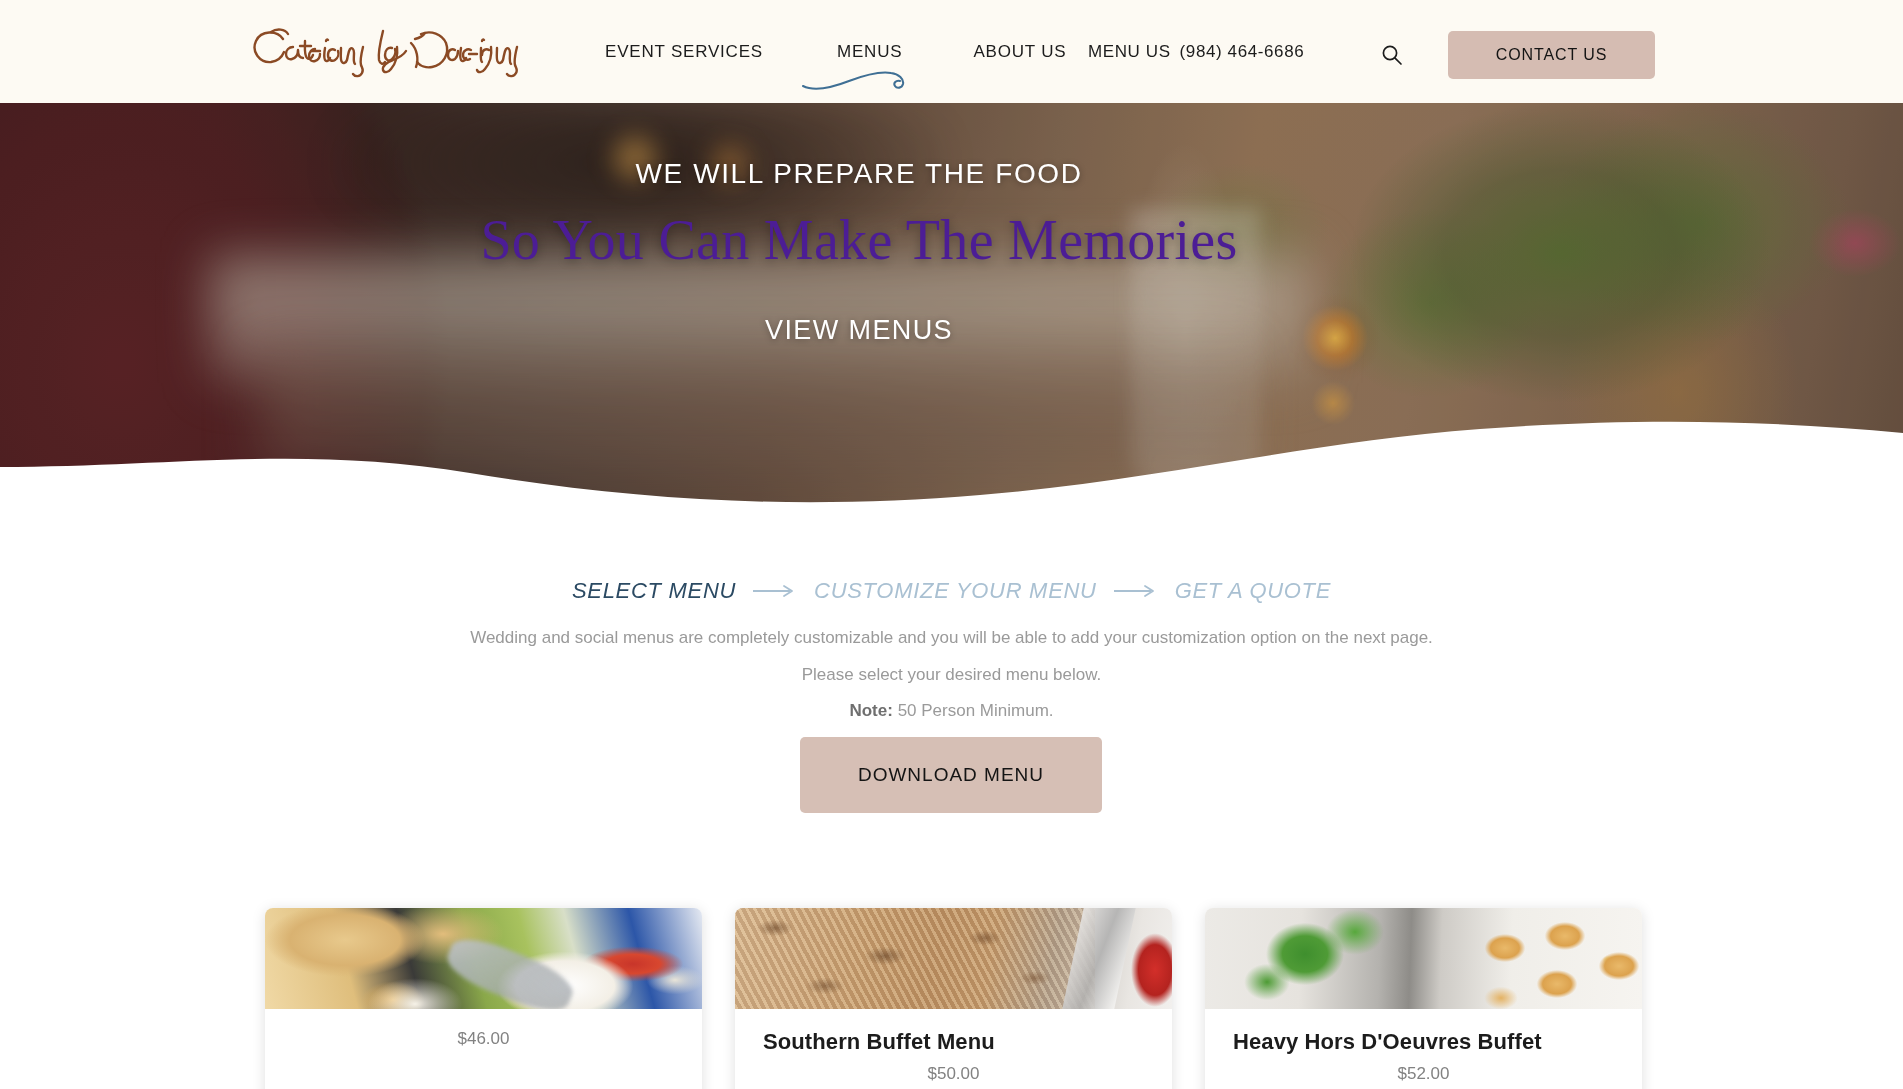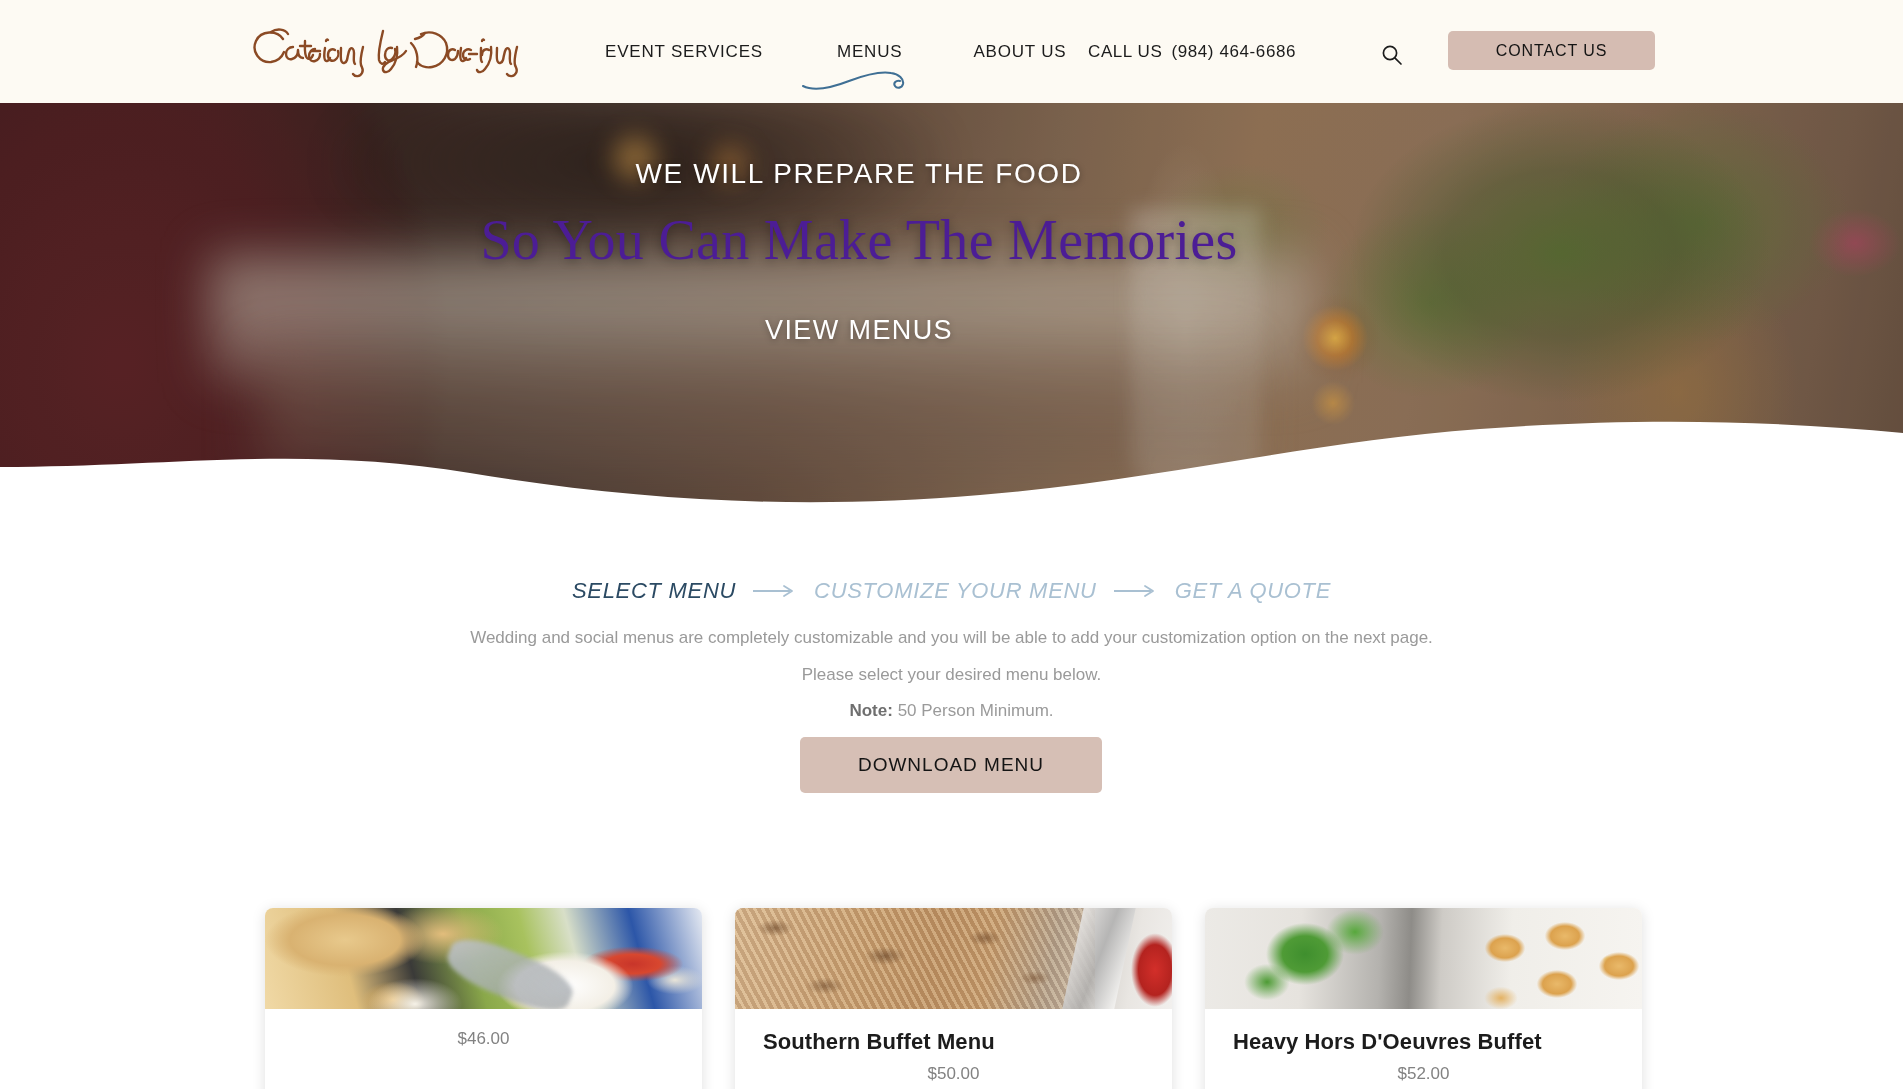--- a/index.html
+++ b/index.html
@@ -54,21 +54,21 @@
 
   .search-btn {
     position:absolute; left:1377px; top:40px;
     width:30px; height:30px; cursor:pointer;
     display:flex; align-items:center; justify-content:center;
   }
   .search-btn svg { width:22px; height:22px; display:block; }
 
   .contact-btn {
     position:absolute; left:1448px; top:31px;
-    width:207px; height:39px; border-radius:5px;
+    width:207px; height:48px; border-radius:5px;
     background:#d5bcb2;
     display:flex; align-items:center; justify-content:center;
     font-size:16px; letter-spacing:0.9px; color:#141414;
     cursor:pointer; border:none;
     font-family:"Liberation Sans", sans-serif;
   }
 
   
   .hero {
     position:absolute; top:103px; left:0;
@@ -188,21 +188,21 @@
   .desc {
     position:absolute; top:624px; left:0; width:1903px;
     text-align:center; color:#9a9a9a; font-size:17px; line-height:1.62;
   }
   .desc p { margin:0 0 9px 0; }
   .desc .note b { color:#6f6f6f; font-weight:700;text-align:right; }
 
   
   .download-btn {
     position:absolute; left:800px; top:737px;
-    width:302px; height:56px; border-radius:5px;
+    width:302px; height:76px; border-radius:5px;
     background:#d6bfb5;
     display:flex; align-items:center; justify-content:center;
     font-size:19px; letter-spacing:1px; color:#141414;
     cursor:pointer; border:none;
     font-family:"Liberation Sans", sans-serif;
   }
 
   
   .cards {
     position:absolute; left:265px; top:908px;
@@ -334,21 +334,21 @@
           <path d="M4 21c10 5 28 2 46-5 16-6 30-10 42-8 8 1 13 6 12 11-1 4-6 5-8 2-2-3 1-6 5-5" fill="none" stroke="#3f6f94" stroke-width="2.1" stroke-linecap="round"></path>
         </svg>
       </span>
     </div>
     <div class="nav-item n3">
       <span>ABOUT US</span>
     </div>
   </div>
 
   <div class="callus">
-    <span class="lbl">CALL US</span>
+    <span class="lbl">MENU US</span>
     <span>(984) 464-6686</span>
   </div>
 
   <div class="search-btn">
     <svg viewBox="0 0 22 22">
       <circle cx="9" cy="9" r="6.6" fill="none" stroke="#1c1c1c" stroke-width="1.7"></circle>
       <line x1="13.8" y1="13.8" x2="20" y2="20" stroke="#1c1c1c" stroke-width="1.7" stroke-linecap="round"></line>
     </svg>
   </div>
 

